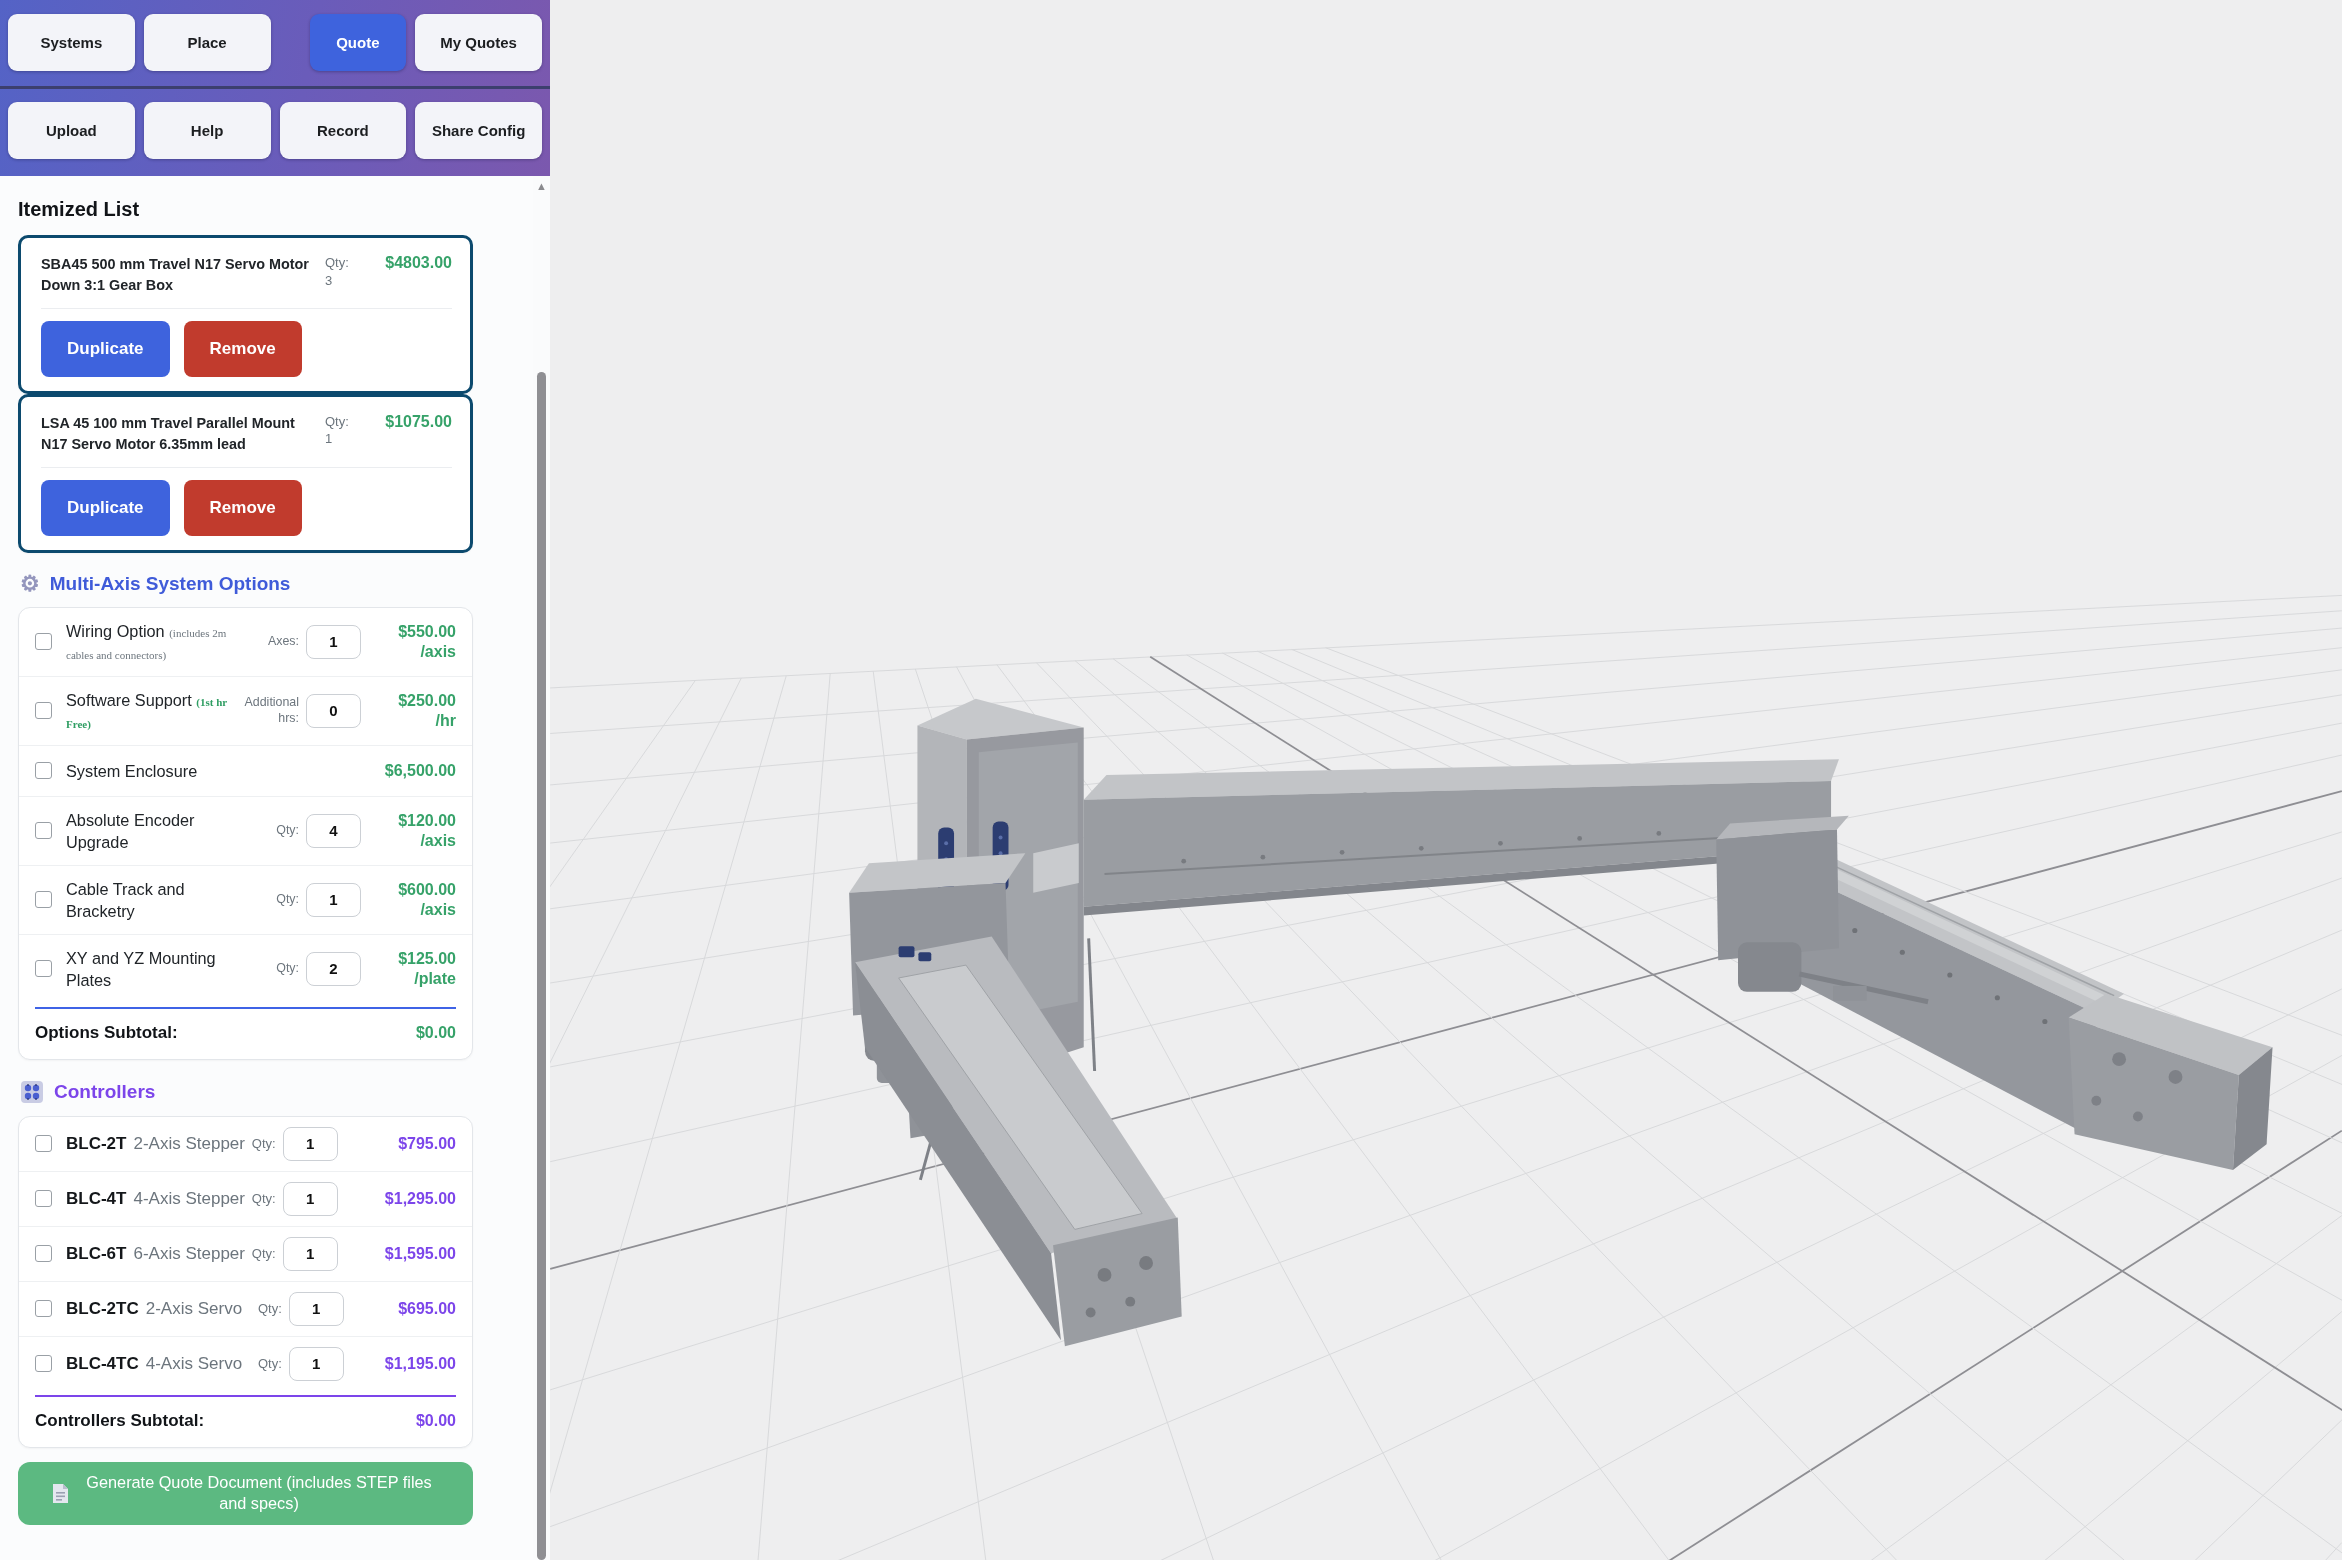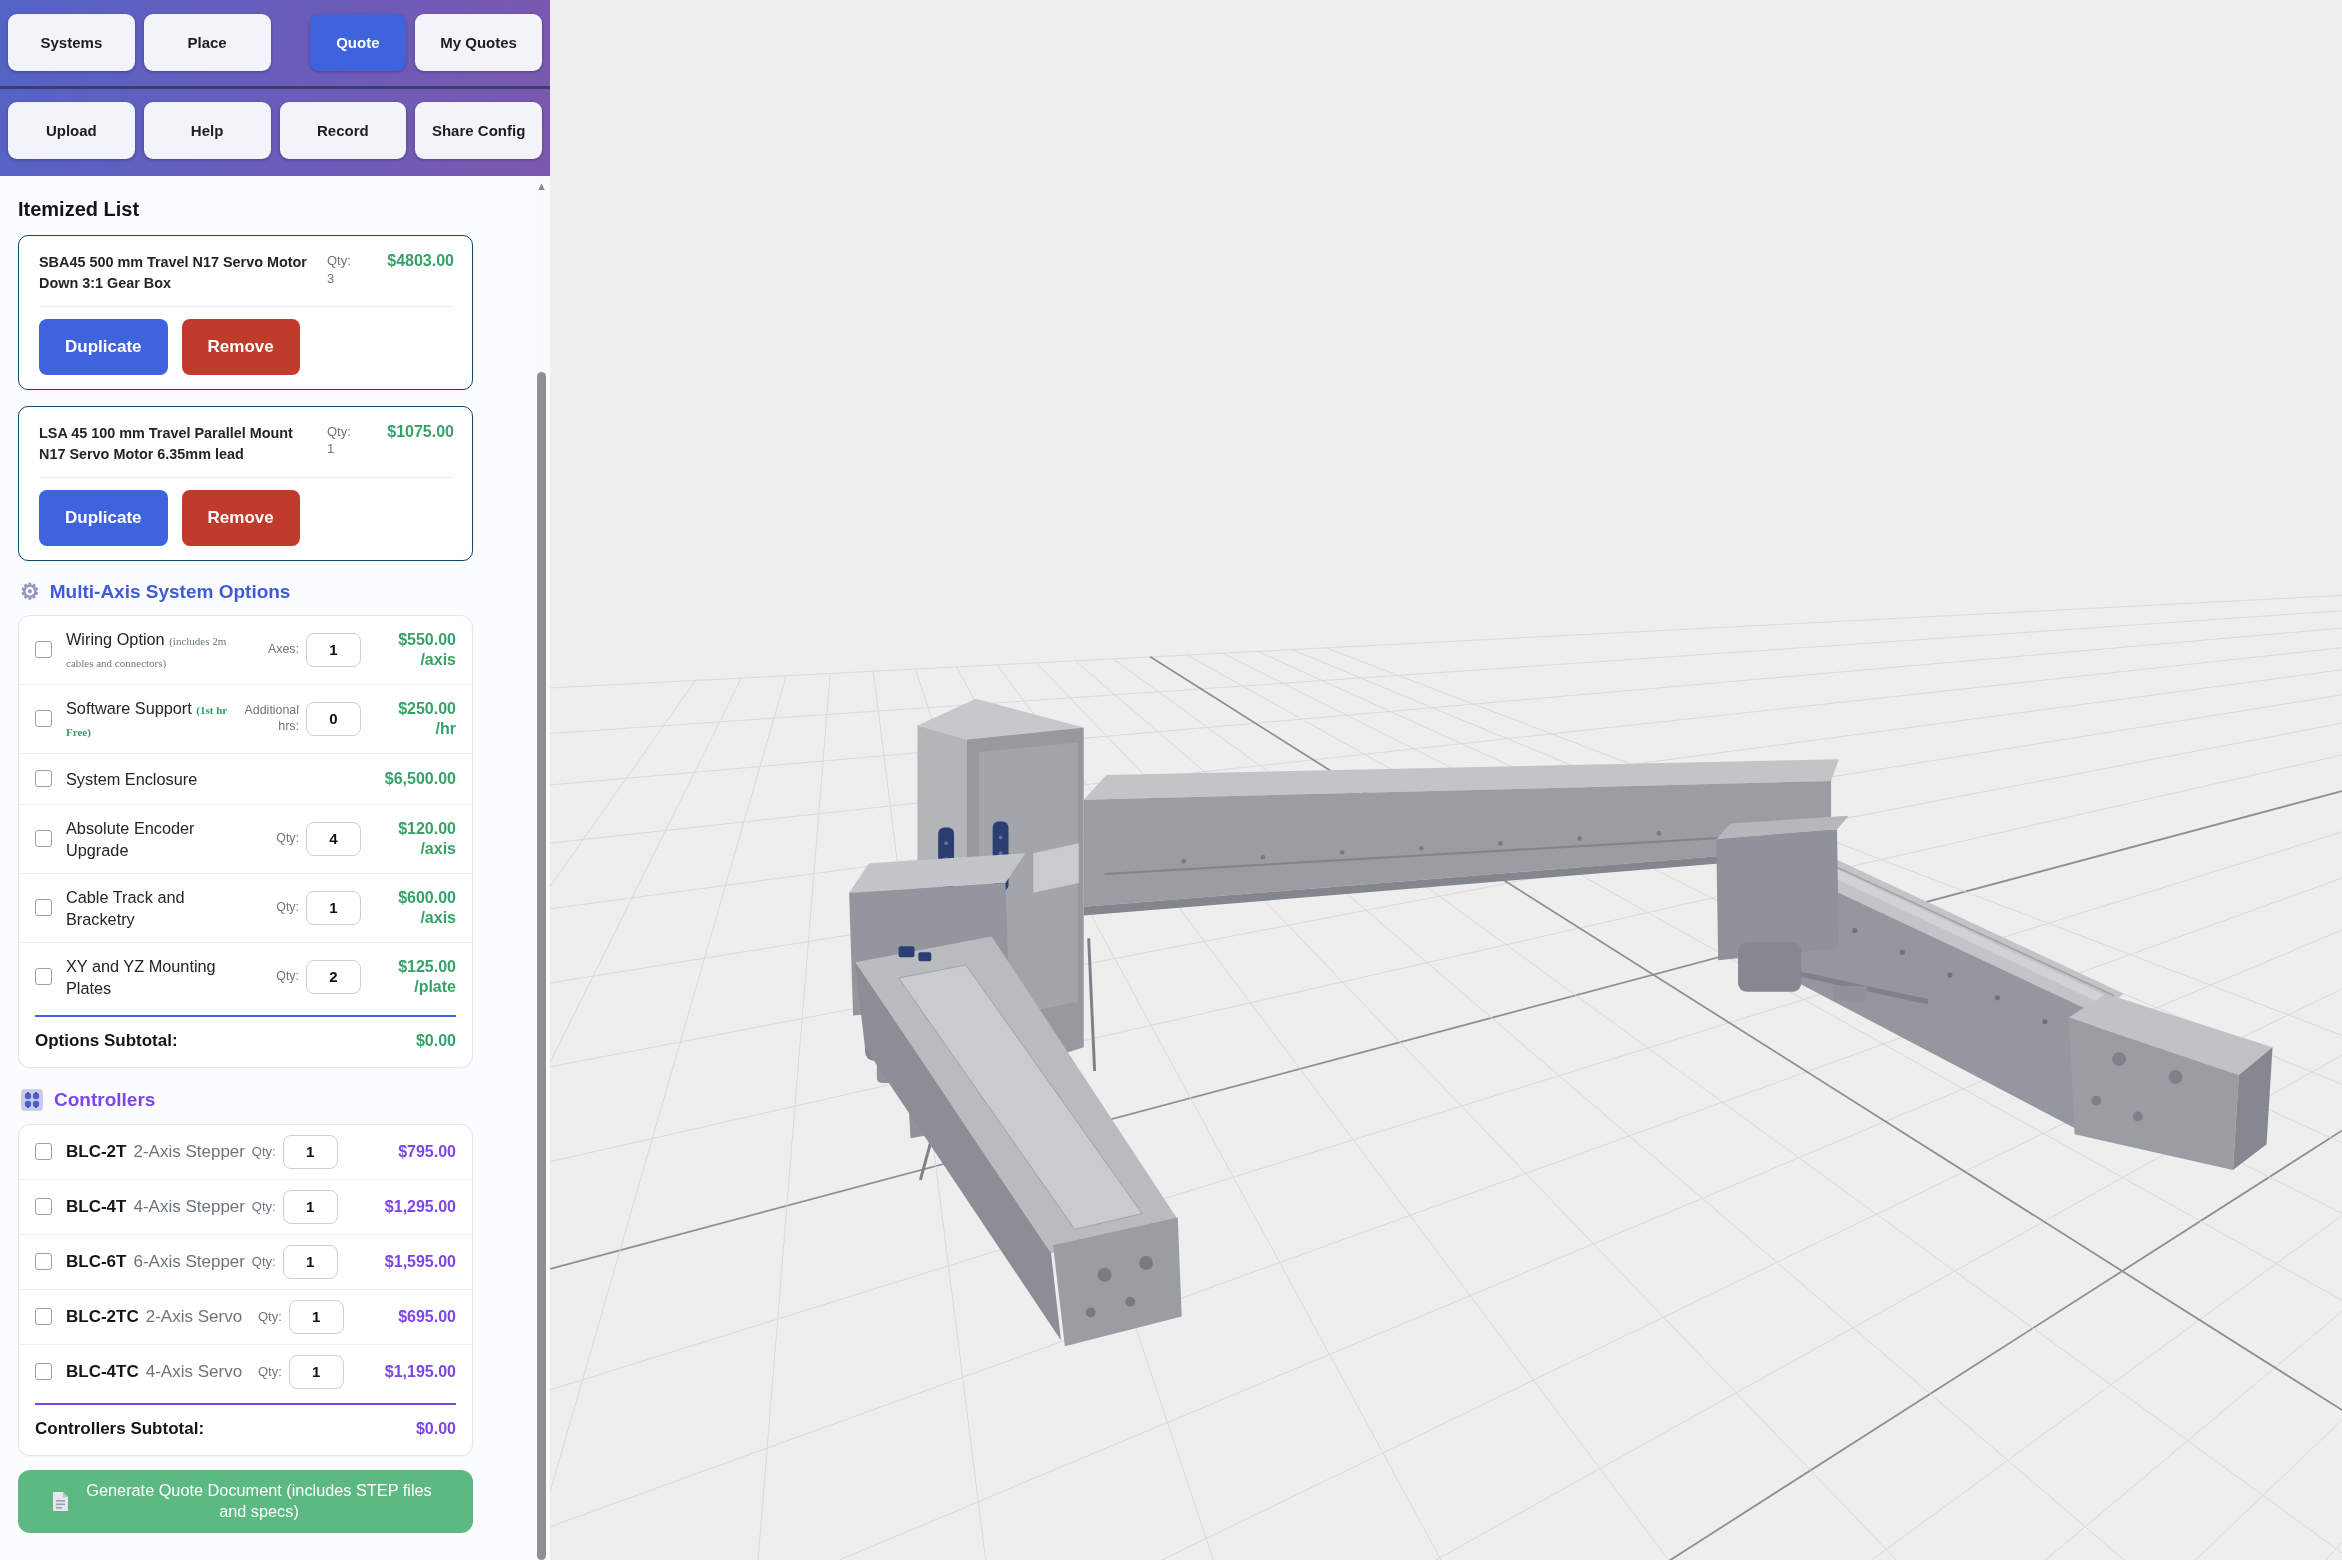--- a/index.html
+++ b/index.html
@@ -20,22 +20,22 @@
   .nav-btn { height:57px; background:#f3f4f9; border:none; border-radius:9px;
     font-family:inherit; font-size:15px; font-weight:700; color:#1c1e21;
     box-shadow:0 1px 3px rgba(20,20,60,.35); cursor:pointer; }
   .nav-btn.active { background:#3e63dd; color:#fff;margin-left:30px; }
 
   .content { position:absolute; left:0; top:176px; width:550px; height:1020px;
     padding:14px 44px 0 18px; background:#fbfcfd; }
 
   .h-itemized { font-size:20px; font-weight:700; color:#111418; margin:8px 0 14px 0; }
 
-  .item-card { width:455px; background:#fff; border:1px solid #0c4a6e;
-    border-radius:10px; padding:16px 18px 14px 20px; margin-bottom:16px;
+  .item-card { width:455px; background:#fff; border:3px solid #0c4a6e;
+    border-radius:10px; padding:16px 18px 14px 20px; 
     box-shadow:0 1px 2px rgba(0,0,0,.04); }
   .ic-top { display:flex; align-items:flex-start; }
   .ic-title { flex:1; font-size:14.4px; font-weight:600; color:#212529; line-height:1.45; padding-right:10px; }
   .ic-qty { width:40px; font-size:13px; color:#6c757d; line-height:1.35; }
   .ic-price { width:87px; text-align:right; font-size:16px; font-weight:700; color:#36a269; }
   .ic-hr { border:none; border-top:1px solid #ebedf0; margin:12px 0 12px 0; }
   .ic-actions { display:flex; gap:14px; }
   .btn-dup, .btn-rem { border:none; border-radius:8px; color:#fff; font-family:inherit;
     font-size:17px; font-weight:700; padding:18px 26px; cursor:pointer; }
   .btn-dup { background:#3e63dd; }

